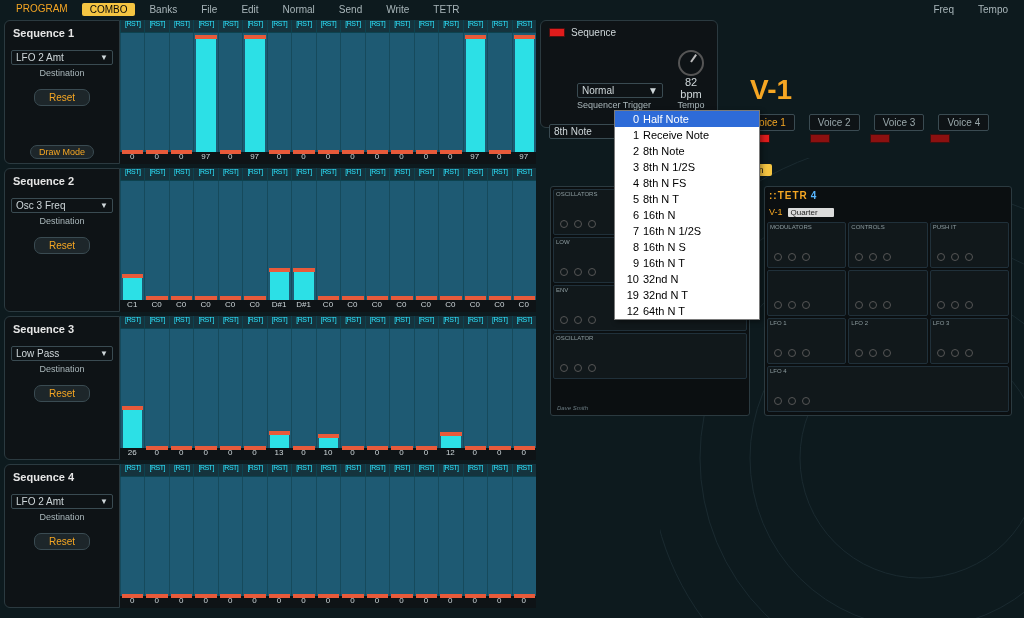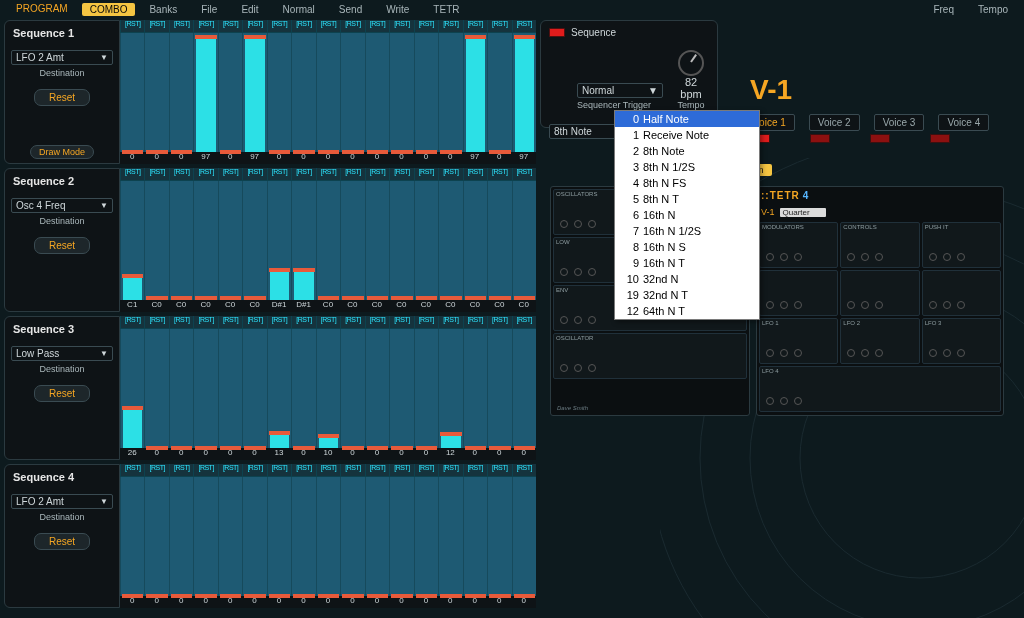--- a/index.html
+++ b/index.html
@@ -60,21 +60,21 @@
 .voice-led { width: 20px; height: 9px; background: #8c1010; border: 1px solid #3a1010; }
 .voice-led.on { background: #e01c1c; }
 .ogram-btn { position: absolute; top: 146px; left: 190px; font-size: 9px; color: #0b0b0b; background: #f5c542; padding: 1px 8px; border-radius: 2px; }
 
 .arcs { position: absolute; left: 120px; top: 140px; width: 520px; height: 460px; pointer-events: none; }
 .arcs circle { fill: none; stroke: #1a2a30; stroke-width: 1; }
 
 
 .thumb { position: absolute; background: #0b0f11; border: 1px solid #2b3a40; border-radius: 3px; }
 .thumb.left { top: 168px; left: 10px; width: 200px; height: 230px; }
-.thumb.right { top: 168px; left: 216px; width: 248px; height: 230px; }
+.thumb.right { top: 168px; left: 224px; width: 248px; height: 230px; }
 .thumb-hdr { display: flex; align-items: center; padding: 3px 4px; gap: 3px; }
 .tet-logo1 { color: #f5a623; font-size: 10px; font-weight: bold; letter-spacing: 1px; }
 .tet-logo2 { color: #58b6ff; font-size: 10px; font-weight: bold; letter-spacing: 1px; }
 .thumb-sel { background: #dcdcdc; color: #222; font-size: 8px; padding: 0 16px 0 3px; border-radius: 1px; margin-left: 2px; }
 .thumb-panels { display: flex; flex-wrap: wrap; gap: 2px; padding: 2px; }
 .tp { background: #11181b; border: 1px solid #20303a; border-radius: 2px; height: 46px; flex: 1 1 46%; position: relative; }
 .tp-l { color: #8e9da1; font-size: 6px; position: absolute; top: 1px; left: 2px; }
 .tp .dots { display: flex; gap: 6px; position: absolute; bottom: 6px; left: 6px; }
 .tp .kn { width: 8px; height: 8px; border: 1px solid #555; border-radius: 50%; }
 .thumb-0 { position: absolute; bottom: 4px; left: 6px; color: #6a7a80; font-size: 6px; font-style: italic; }
@@ -224,21 +224,21 @@
             <div class="seq-lab">97</div>
             <div class="seq-lab">0</div>
             <div class="seq-lab">97</div>
           </div>
         </div>
       </div>
       <div class="seq-block">
         <div class="seq-side">
           <div class="seq-title">Sequence 2</div>
     <div class="seq-select">
-            <span>Osc 4 Freq</span>
+            <span>Osc 3 Freq</span>
             <span class="caret">▼</span>
           </div>
     <div class="seq-sub">Destination</div>
     <div class="seq-btn">Reset</div>
         </div>
         <div class="seq-grid-wrap">
           <div class="seq-rst-row">
             <div class="seq-rst">[RST]</div>
             <div class="seq-rst">[RST]</div>
             <div class="seq-rst">[RST]</div>

